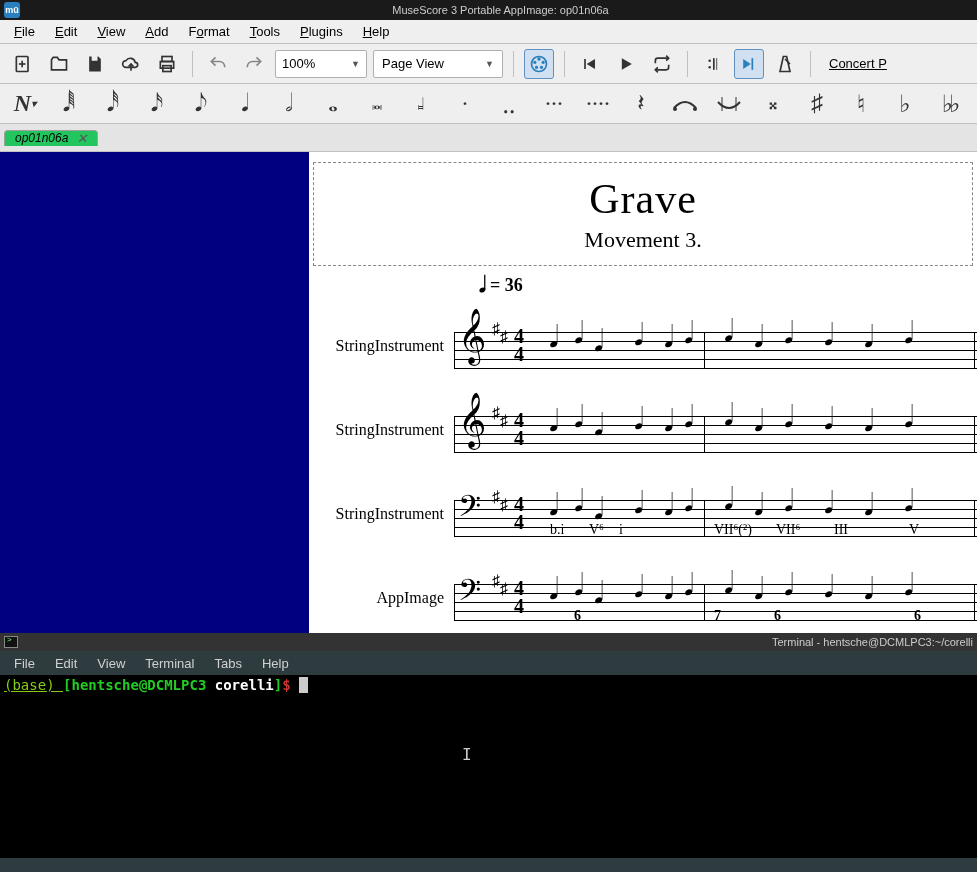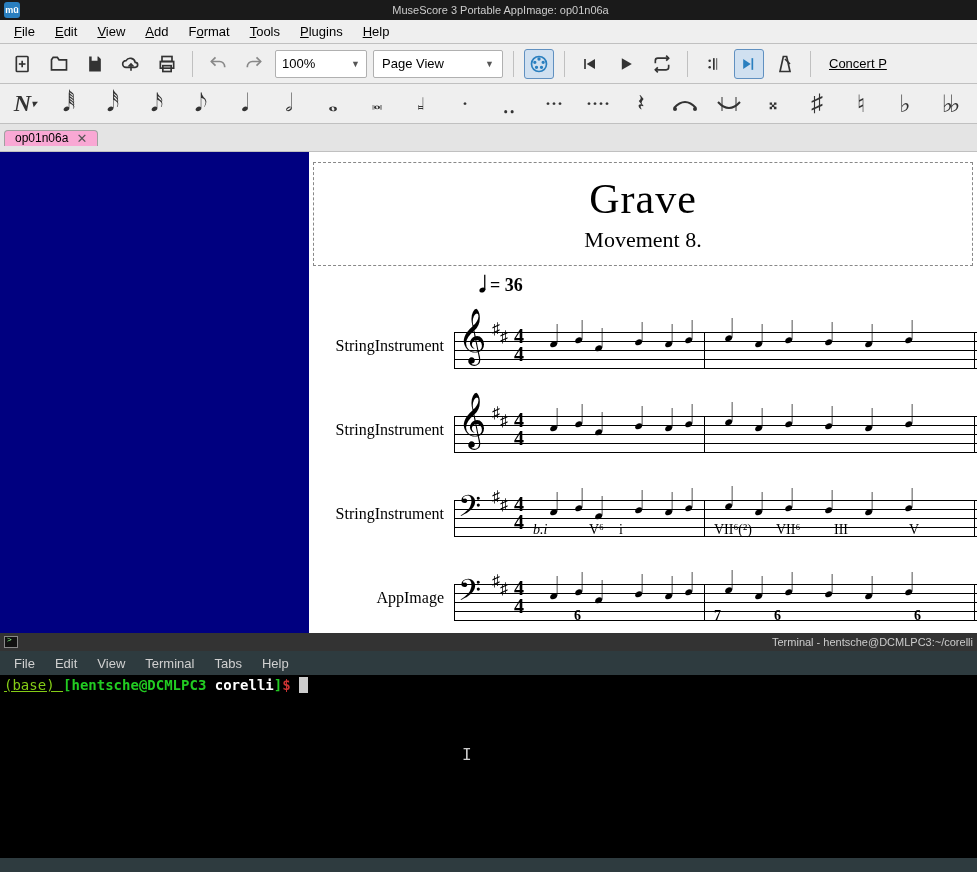--- a/index.html
+++ b/index.html
@@ -22,21 +22,21 @@
 .zoom-sel { border: 1px solid #b0b0b0; background: #fff; height: 28px; width: 92px; display: flex; align-items: center; padding: 0 6px; font-size: 13px; border-radius: 2px; }
 .zoom-sel .arrow { margin-left: auto; font-size: 9px; color: #555; }
 .view-sel { border: 1px solid #b0b0b0; background: #fff; height: 28px; width: 130px; display: flex; align-items: center; padding: 0 8px; font-size: 13px; border-radius: 2px; }
 .view-sel .arrow { margin-left: auto; font-size: 9px; color: #555; }
 .sep { width: 1px; height: 26px; background: #c0c0c0; margin: 0 4px; }
 
 .notebar { background: #efefef; border-bottom: 1px solid #c0c0c0; display: flex; align-items: center; height: 40px; padding: 0 8px; gap: 10px; font-family: 'Bravura', serif; }
 .nbtn { width: 34px; height: 34px; display: flex; align-items: center; justify-content: center; cursor: pointer; font-size: 24px; color: #333; position: relative; }
 
 .tabbar { background: #e4e4e4; border-bottom: 1px solid #c0c0c0; display: flex; align-items: center; height: 28px; padding: 0 4px; }
-.tab { background: #f9a8d4; border: 1px solid #a0a0a0; border-bottom: none; border-radius: 4px 4px 0 0; padding: 0 10px; font-size: 12px; display: flex; align-items: center; gap: 8px; }
+.tab { background: #22c55e; border: 1px solid #a0a0a0; border-bottom: none; border-radius: 4px 4px 0 0; padding: 0 10px; font-size: 12px; display: flex; align-items: center; gap: 8px; font-style: italic; }
 .tab .close { font-size: 13px; color: #555; cursor: pointer; }
 
 .workspace { flex: 1; display: flex; background: #000080; overflow: hidden; }
 .sidepanel { width: 309px; background: #000080; }
 .score-page { flex: 1; background: #fff; margin-left: 0; position: relative; overflow: hidden; }
 
 .title-frame { border: 1px dashed #888; margin: 10px 4px 0 4px; padding: 12px 10px 12px 10px; text-align: center; }
 .score-title { font-family: Georgia, 'Times New Roman', serif; font-size: 42px; letter-spacing: 1px; }
 .score-subtitle { font-family: Georgia, 'Times New Roman', serif; font-size: 22px; margin-top: 4px; }
 
@@ -250,21 +250,21 @@
       <span>op01n06a</span>
       <span class="close">✕</span>
     </div>
   </div>
 
   <div class="workspace">
     <div class="sidepanel"></div>
     <div class="score-page">
       <div class="title-frame">
         <div class="score-title">Grave</div>
-        <div class="score-subtitle">Movement 8.</div>
+        <div class="score-subtitle">Movement 3.</div>
       </div>
       <div class="tempo">
         <span style="font-size:22px">𝅘𝅥</span>
         <span> = 36</span>
       </div>
       <div class="staves" id="staves">
           <div class="staff-row">
             <div class="staff-label">StringInstrument</div>
             <div class="staff-area">
               <div class="staff-lines">
@@ -391,21 +391,21 @@
               <div class="note-glyph" style="left: 270px; top: 10px;">𝅘𝅥</div>
               <div class="note-glyph" style="left: 300px; top: 16px;">𝅘𝅥</div>
               <div class="note-glyph" style="left: 330px; top: 12px;">𝅘𝅥</div>
               <div class="note-glyph" style="left: 370px; top: 14px;">𝅘𝅥</div>
               <div class="note-glyph" style="left: 410px; top: 16px;">𝅘𝅥</div>
               <div class="note-glyph" style="left: 450px; top: 12px;">𝅘𝅥</div>
             </div>
           </div>
         </div>
       <div class="rn-row" id="rn-row" style="top:370px">
-          <span class="rn" style="position: absolute; left: 79px; font-style: italic;">b.i</span>
+          <span class="rn" style="position: absolute; left: 96px;">b.i</span>
           <span class="rn" style="position: absolute; left: 135px;">V⁶</span>
           <span class="rn" style="position: absolute; left: 165px;">i</span>
           <span class="rn" style="position: absolute; left: 220px;"></span>
           <span class="rn" style="position: absolute; left: 260px;">VII⁶(²)</span>
           <span class="rn" style="position: absolute; left: 322px;">VII⁶</span>
           <span class="rn" style="position: absolute; left: 380px;">III</span>
           <span class="rn" style="position: absolute; left: 455px;">V</span>
         </div>
       <div class="fb-row" id="fb-row" style="top:456px">
           <span style="position: absolute; left: 120px;">6</span>

